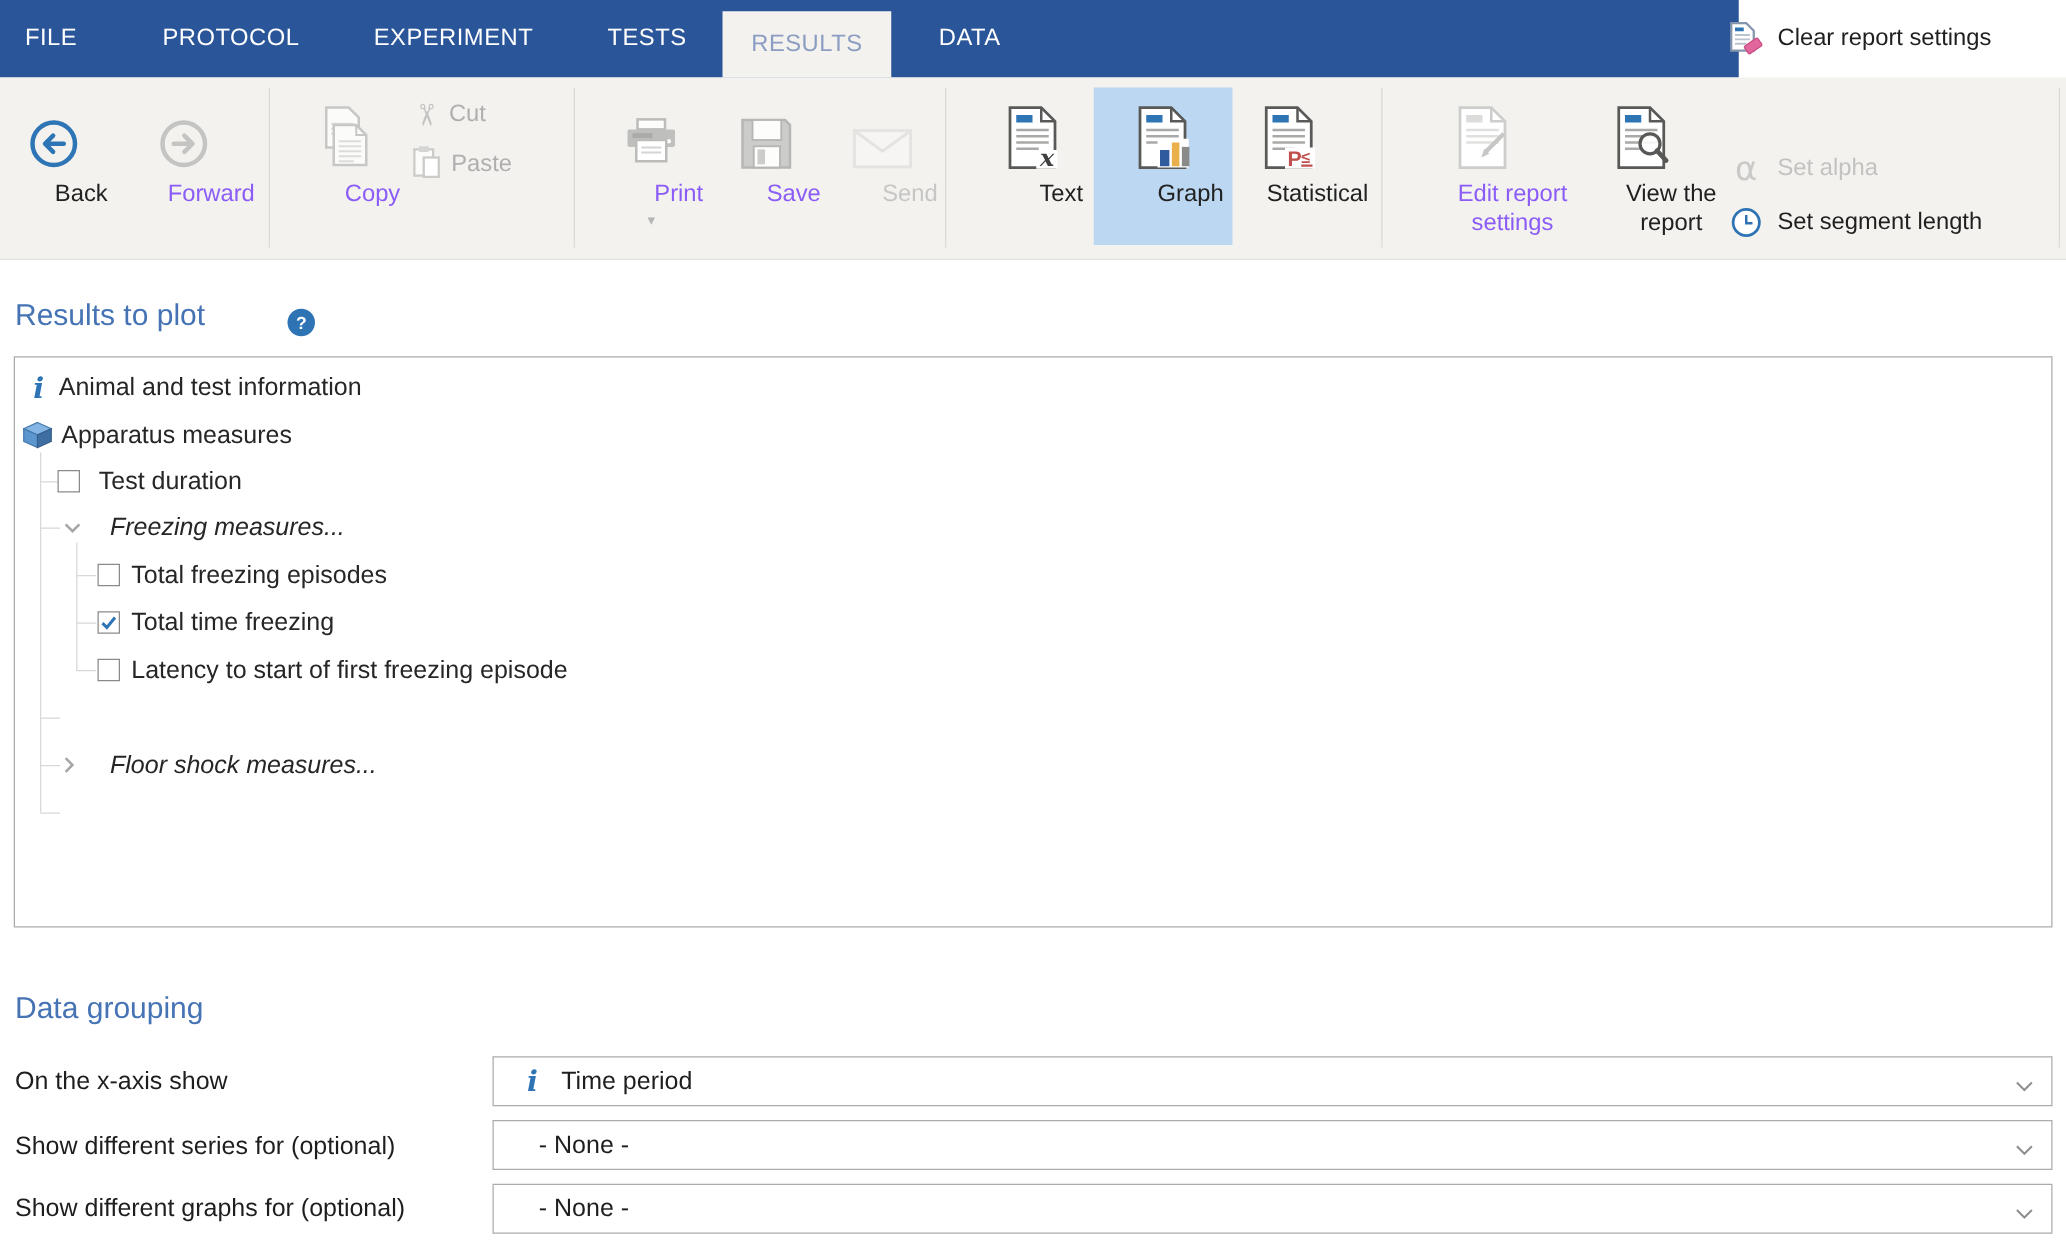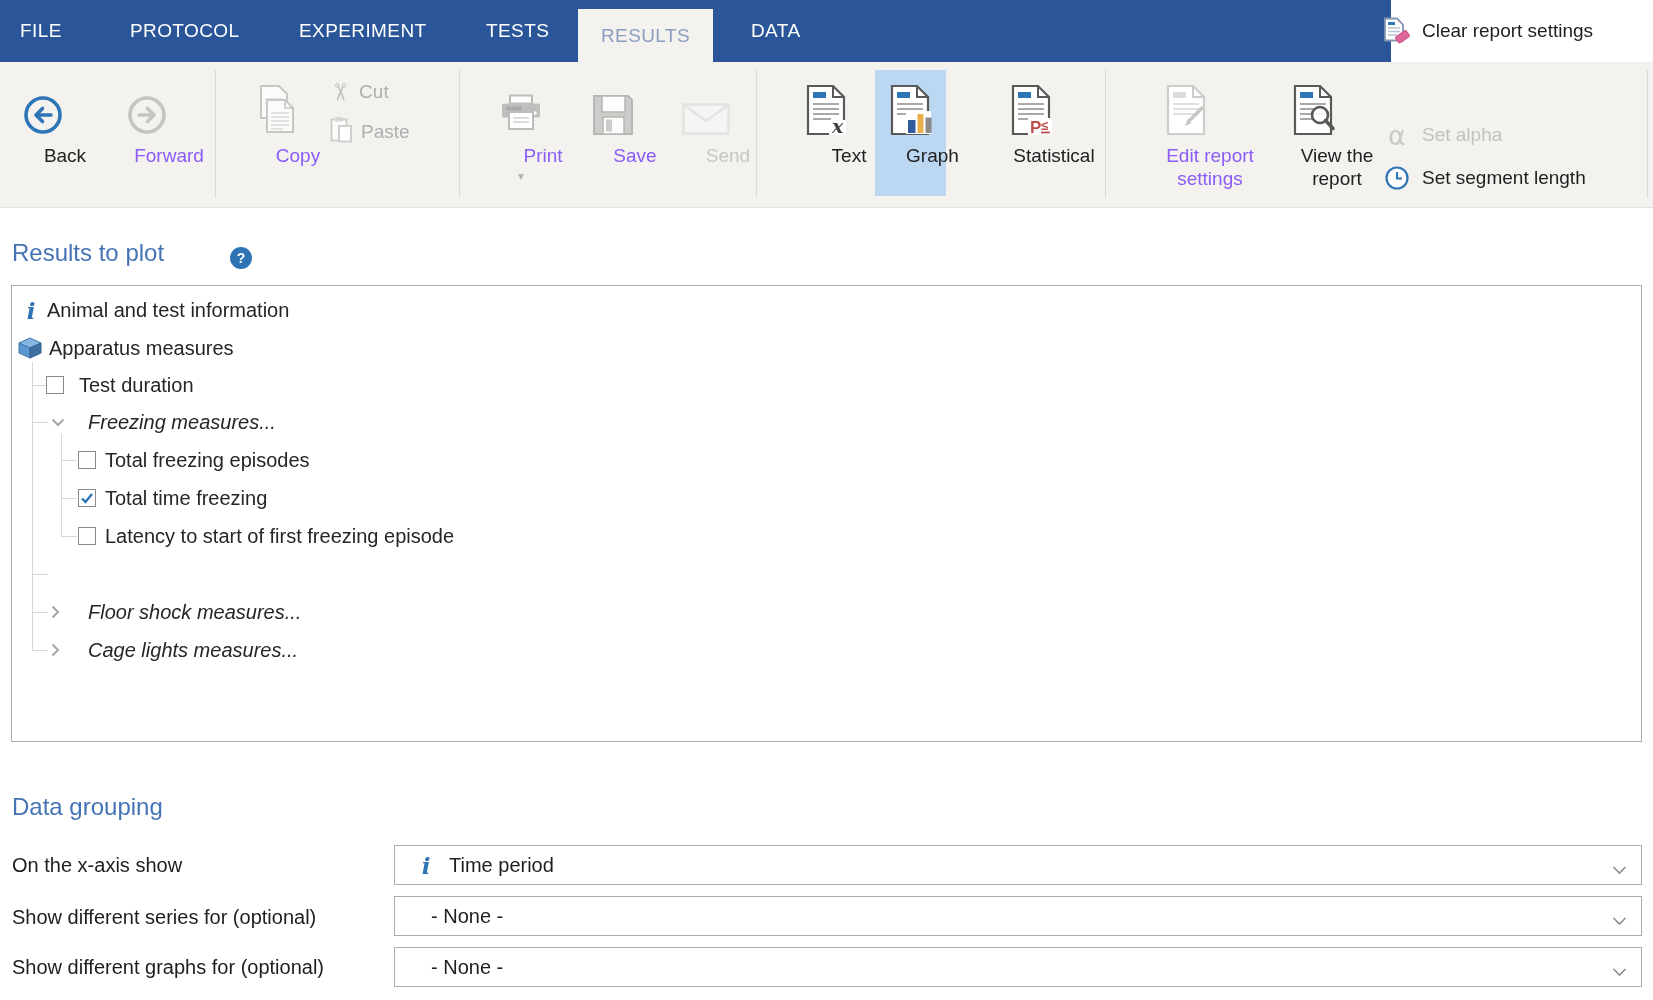--- a/index.html
+++ b/index.html
@@ -195,21 +195,21 @@
           <line x1="8" y1="30" x2="34" y2="30"></line>
             <line x1="8" y1="35" x2="26" y2="35"></line>
         </g>
         <rect x="24" y="36" width="17" height="15" fill="#FFF"></rect>
         <text x="27" y="49" font-family="DejaVu Serif, serif" font-style="italic" font-weight="bold" font-size="19" fill="#3F3F3D">x</text>
       </svg>
     </div>
     <div class="lbl">Text</div>
   </div>
 
-  <div class="rbtn selected" style="left:875px;width:71px">
+  <div class="rbtn selected" style="left:875px;width:111px">
     <div class="ic">
       <svg width="44" height="52" viewBox="0 0 44 52">
         <path d="M3 2 H28 L39 13 V50 H3 Z" fill="#FFF" stroke="#595957" stroke-width="2.2"></path>
         <path d="M28 2 V13 H39" fill="none" stroke="#595957" stroke-width="2"></path>
         <rect x="8" y="8" width="13" height="6" fill="#2E75B6"></rect>
         <g stroke="#A9A9A7" stroke-width="2">
           <line x1="8" y1="20" x2="34" y2="20"></line>
             <line x1="8" y1="25" x2="34" y2="25"></line>
           <line x1="8" y1="30" x2="34" y2="30"></line>
         </g>
@@ -392,28 +392,20 @@
 
   <div class="trow italic" style="top:307px;padding-left:39px">
     <span class="chev" style="margin-right:16px">
       <svg width="9" height="14" viewBox="0 0 9 14">
           <path d="M1.5 1.5 L7 7 L1.5 12.5" fill="none" stroke="#A6A6A4" stroke-width="2"></path>
         </svg>
     </span>
     <span class="it-label">Floor shock measures...</span>
   </div>
 
-  <div class="trow italic" style="top:345px;padding-left:39px">
-    <span class="chev" style="margin-right:16px">
-      <svg width="9" height="14" viewBox="0 0 9 14">
-          <path d="M1.5 1.5 L7 7 L1.5 12.5" fill="none" stroke="#A6A6A4" stroke-width="2"></path>
-        </svg>
-    </span>
-    <span class="it-label">Cage lights measures...</span>
-  </div>
 </div>
 
 <div class="section-title" style="top:793px">Data grouping</div>
 
 <div class="dg-label" style="top:852px">On the x-axis show</div>
 <div class="dd" style="top:845px">
   <span class="info-i dd-info">i</span>
   <span class="dd-val">Time period</span>
   <span class="dd-chev">
     <svg width="15" height="9" viewBox="0 0 15 9">

